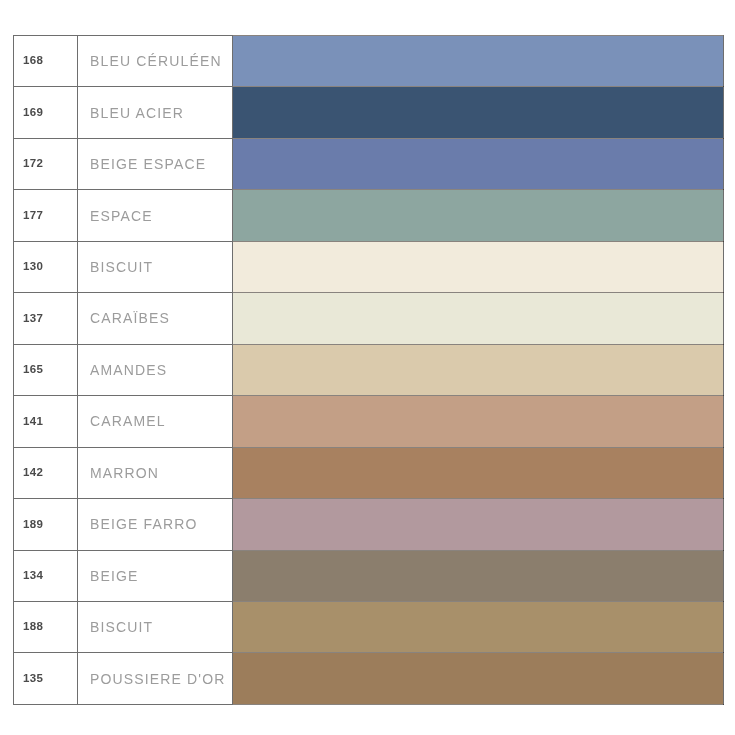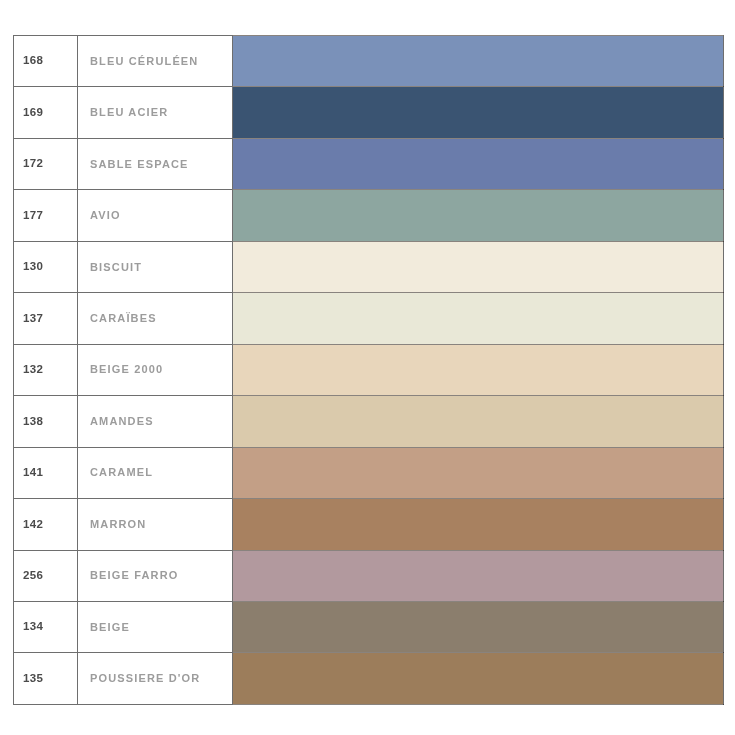--- a/index.html
+++ b/index.html
@@ -55,22 +55,22 @@
     font-size: 11.5px;
     font-weight: bold;
     color: #4b4b4b;
     letter-spacing: 0.4px;
     line-height: 1;
   }
 
   .name-text {
     display: block;
     padding-left: 12px;
-    font-size: 11px;
-    font-weight: 700;
+    font-size: 14px;
+    font-weight: 400;
     color: #9c9c9c;
     letter-spacing: 1.15px;
     line-height: 1;
     white-space: nowrap;
   }
 
   .swatch-cell {
     border-top: 1px solid rgba(40,30,20,0.55) !important;
     border-bottom: 1px solid rgba(40,30,20,0.55) !important;
     border-right: 1px solid #6e6e6e !important;
@@ -107,32 +107,32 @@
         </td>
         <td class="col-swatch swatch-cell">
           <span class="swatch-fill" style="background-color: rgb(58, 84, 114);"></span>
         </td>
       </tr>
       <tr>
         <td class="col-code">
           <span class="code-text">172</span>
         </td>
         <td class="col-name">
-          <span class="name-text">SABLE ESPACE</span>
+          <span class="name-text">BEIGE ESPACE</span>
         </td>
         <td class="col-swatch swatch-cell">
           <span class="swatch-fill" style="background-color: rgb(106, 124, 171);"></span>
         </td>
       </tr>
       <tr>
         <td class="col-code">
           <span class="code-text">177</span>
         </td>
         <td class="col-name">
-          <span class="name-text">AVIO</span>
+          <span class="name-text">ESPACE</span>
         </td>
         <td class="col-swatch swatch-cell">
           <span class="swatch-fill" style="background-color: rgb(141, 166, 160);"></span>
         </td>
       </tr>
       <tr>
         <td class="col-code">
           <span class="code-text">130</span>
         </td>
         <td class="col-name">
@@ -148,32 +148,21 @@
         </td>
         <td class="col-name">
           <span class="name-text">CARAÏBES</span>
         </td>
         <td class="col-swatch swatch-cell">
           <span class="swatch-fill" style="background-color: rgb(233, 232, 215);"></span>
         </td>
       </tr>
       <tr>
         <td class="col-code">
-          <span class="code-text">132</span>
-        </td>
-        <td class="col-name">
-          <span class="name-text">BEIGE 2000</span>
-        </td>
-        <td class="col-swatch swatch-cell">
-          <span class="swatch-fill" style="background-color: rgb(232, 214, 187);"></span>
-        </td>
-      </tr>
-      <tr>
-        <td class="col-code">
-          <span class="code-text">138</span>
+          <span class="code-text">165</span>
         </td>
         <td class="col-name">
           <span class="name-text">AMANDES</span>
         </td>
         <td class="col-swatch swatch-cell">
           <span class="swatch-fill" style="background-color: rgb(218, 202, 172);"></span>
         </td>
       </tr>
       <tr>
         <td class="col-code">
@@ -192,38 +181,49 @@
         </td>
         <td class="col-name">
           <span class="name-text">MARRON</span>
         </td>
         <td class="col-swatch swatch-cell">
           <span class="swatch-fill" style="background-color: rgb(168, 129, 96);"></span>
         </td>
       </tr>
       <tr>
         <td class="col-code">
-          <span class="code-text">256</span>
+          <span class="code-text">189</span>
         </td>
         <td class="col-name">
           <span class="name-text">BEIGE FARRO</span>
         </td>
         <td class="col-swatch swatch-cell">
           <span class="swatch-fill" style="background-color: rgb(178, 153, 158);"></span>
         </td>
       </tr>
       <tr>
         <td class="col-code">
           <span class="code-text">134</span>
         </td>
         <td class="col-name">
           <span class="name-text">BEIGE</span>
         </td>
         <td class="col-swatch swatch-cell">
           <span class="swatch-fill" style="background-color: rgb(139, 126, 109);"></span>
+        </td>
+      </tr>
+      <tr>
+        <td class="col-code">
+          <span class="code-text">188</span>
+        </td>
+        <td class="col-name">
+          <span class="name-text">BISCUIT</span>
+        </td>
+        <td class="col-swatch swatch-cell">
+          <span class="swatch-fill" style="background-color: rgb(168, 144, 106);"></span>
         </td>
       </tr>
       <tr>
         <td class="col-code">
           <span class="code-text">135</span>
         </td>
         <td class="col-name">
           <span class="name-text">POUSSIERE D'OR</span>
         </td>
         <td class="col-swatch swatch-cell">

